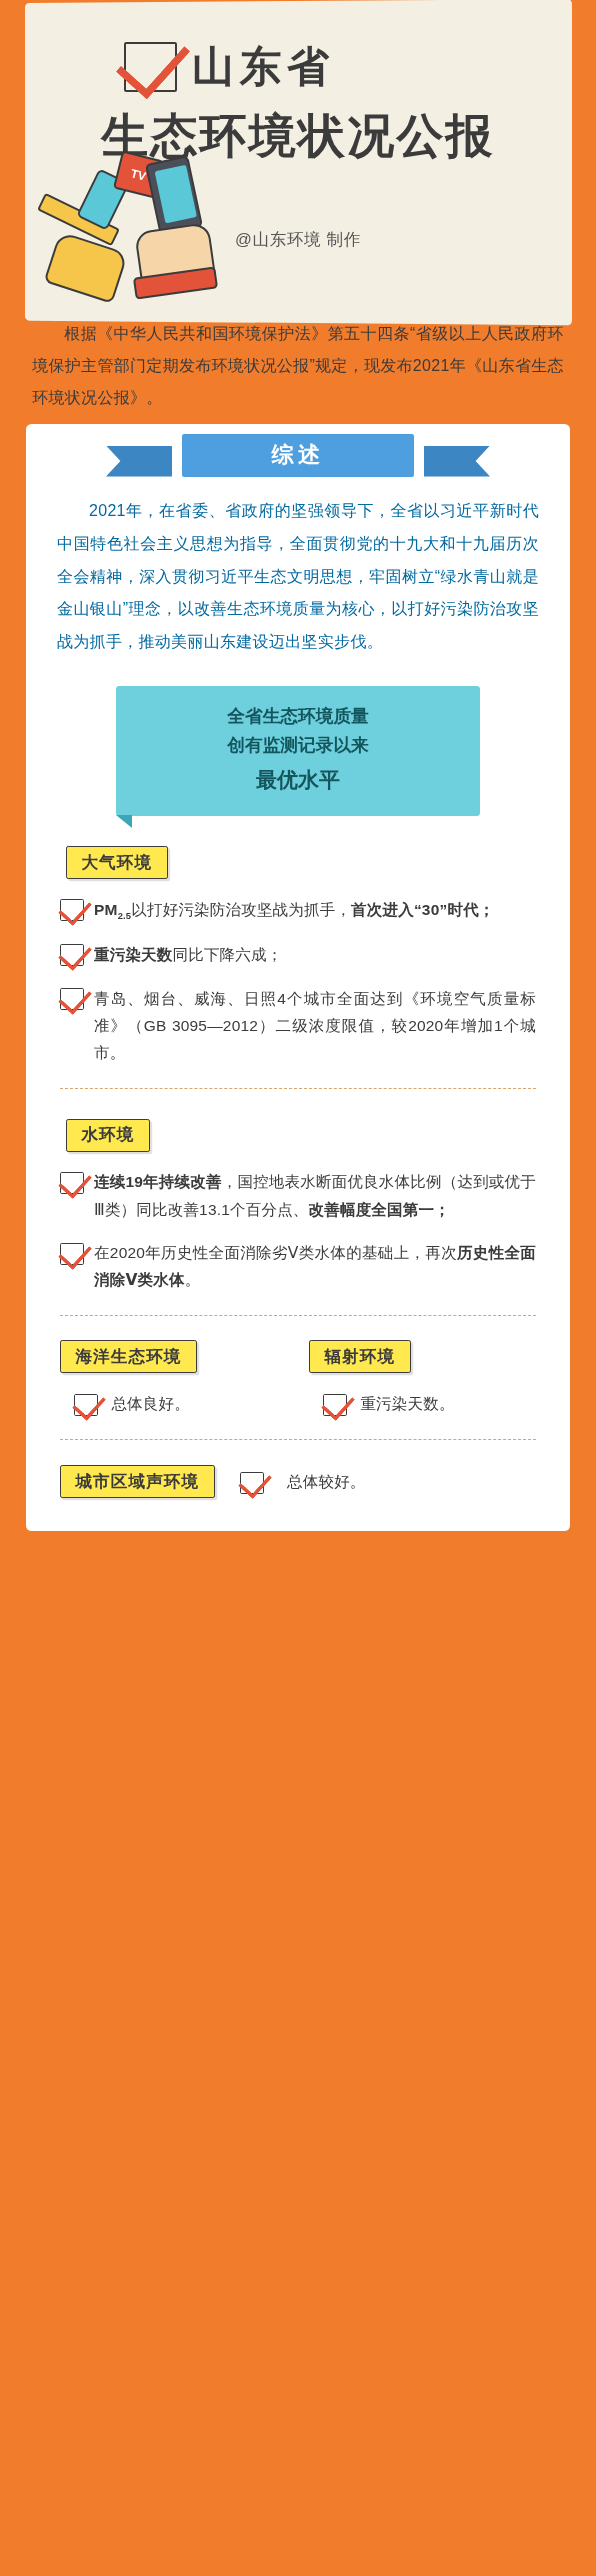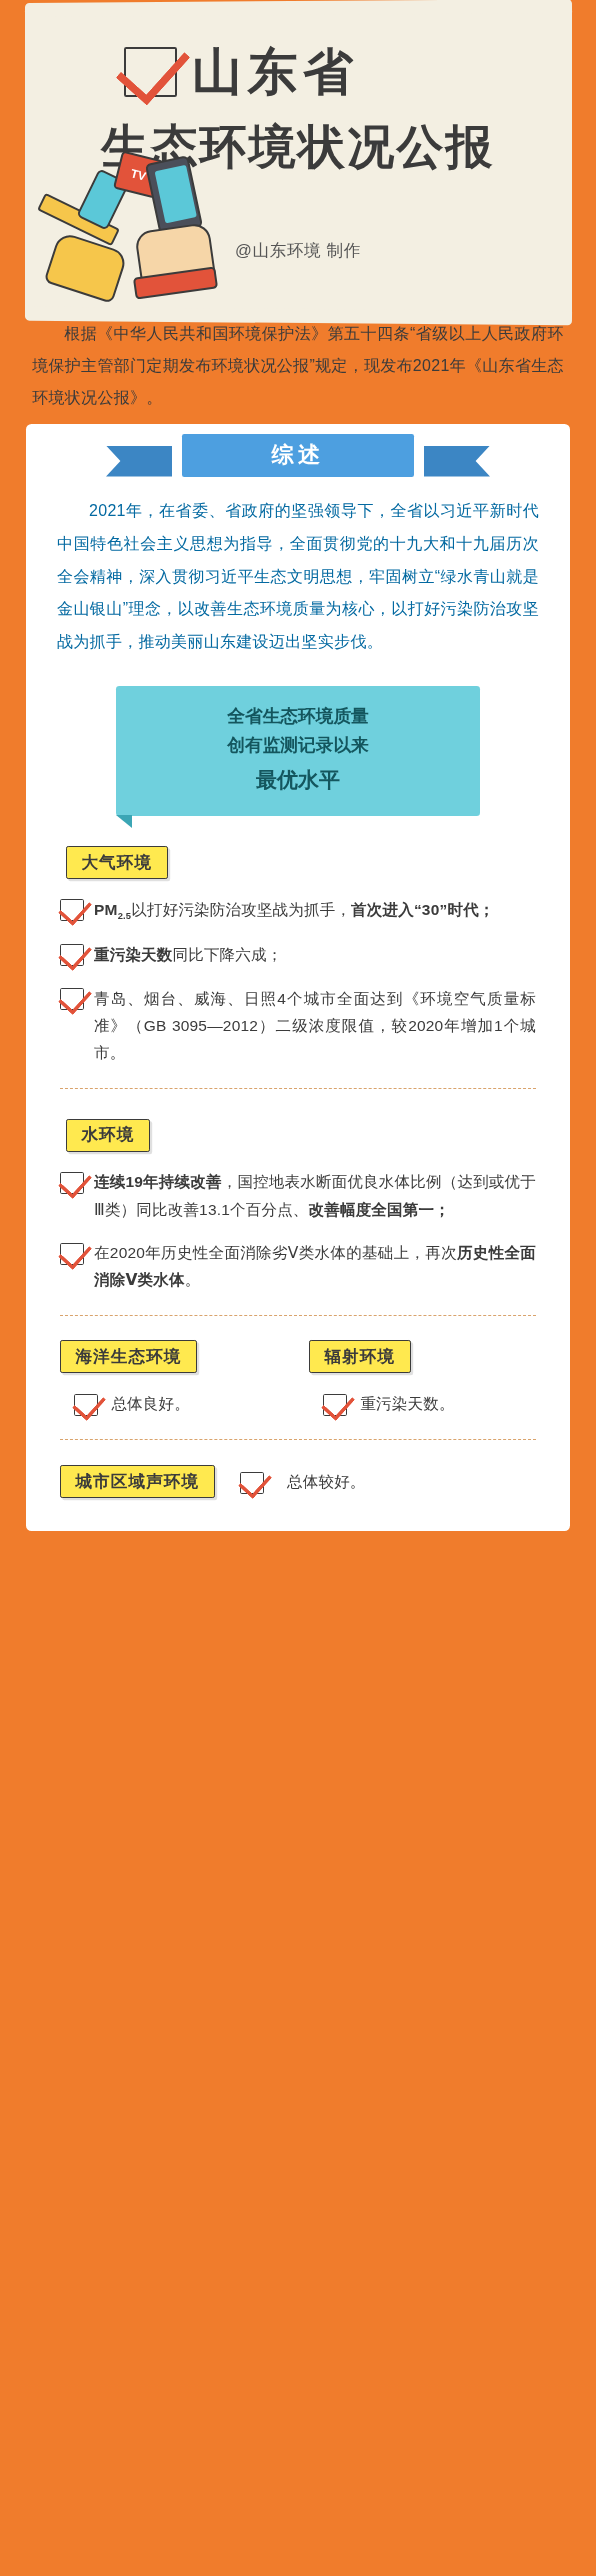--- a/index.html
+++ b/index.html
@@ -103,21 +103,21 @@
     left: 6.6px;
     top: -14.4px;
     width: 34px;
     height: 57px;
     border-right: 8.8px solid #e2533a;
     border-bottom: 8.8px solid #e2533a;
     transform: rotate(42deg);
     border-radius: 1.7px;
   }
   .hero-prov {
-    font-size: 50px;
+    font-size: 42px;
     font-weight: bold;
     color: #3b3b3b;
     letter-spacing: 5.5px;
   }
 
   .hero-title {
     margin-top: 14.4px;
     text-align: center;
     font-size: 47px;
     font-weight: bold;

